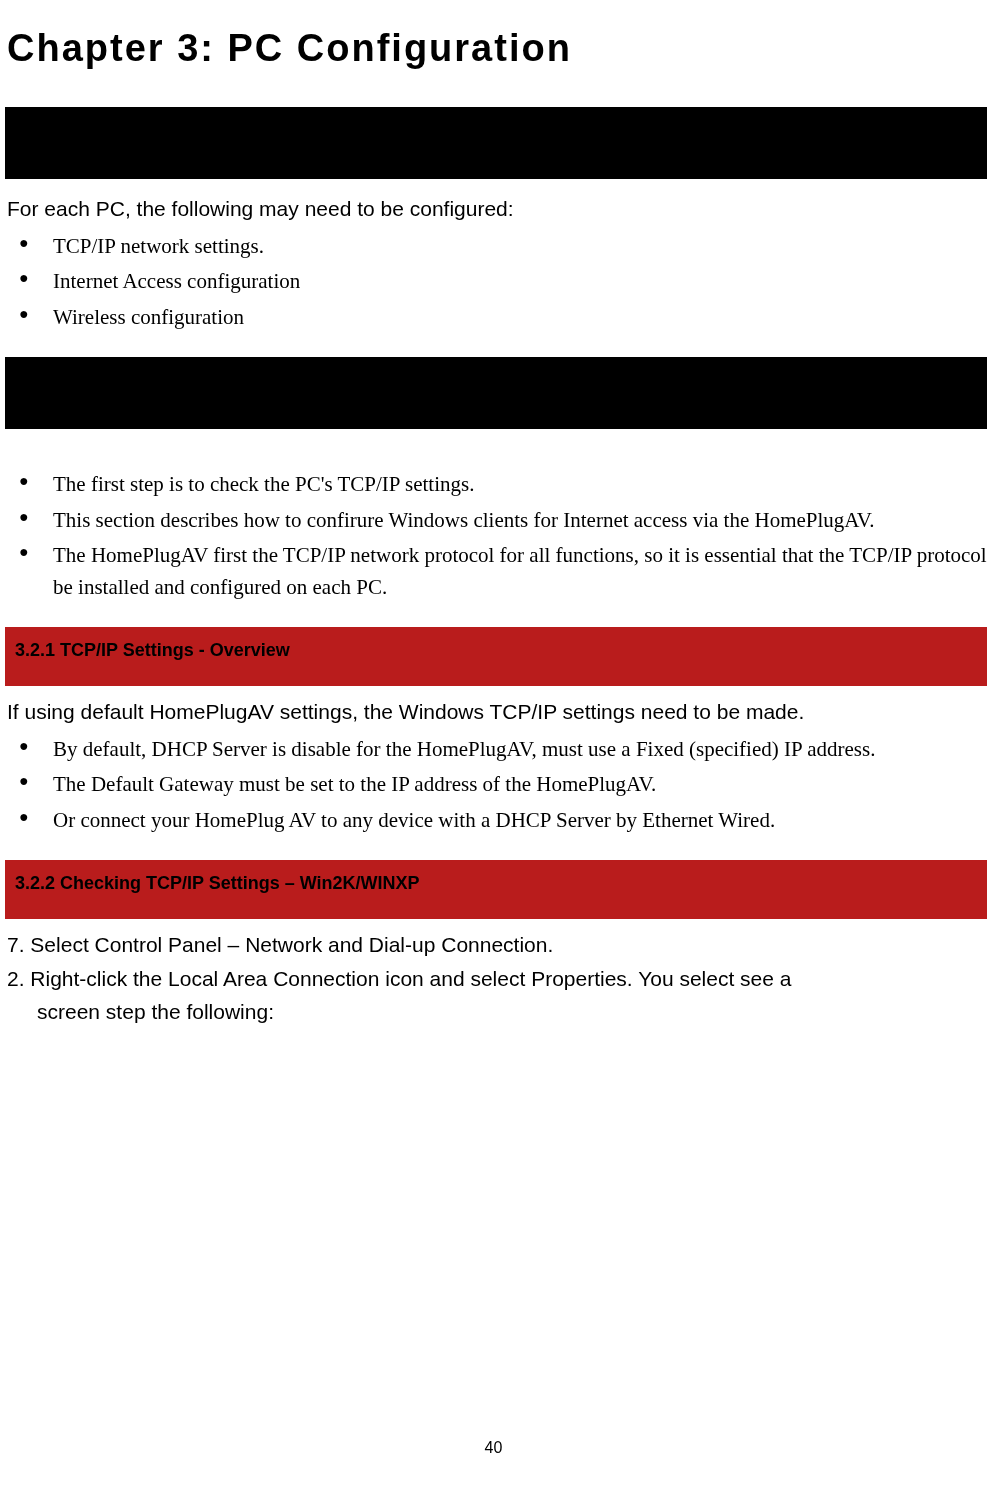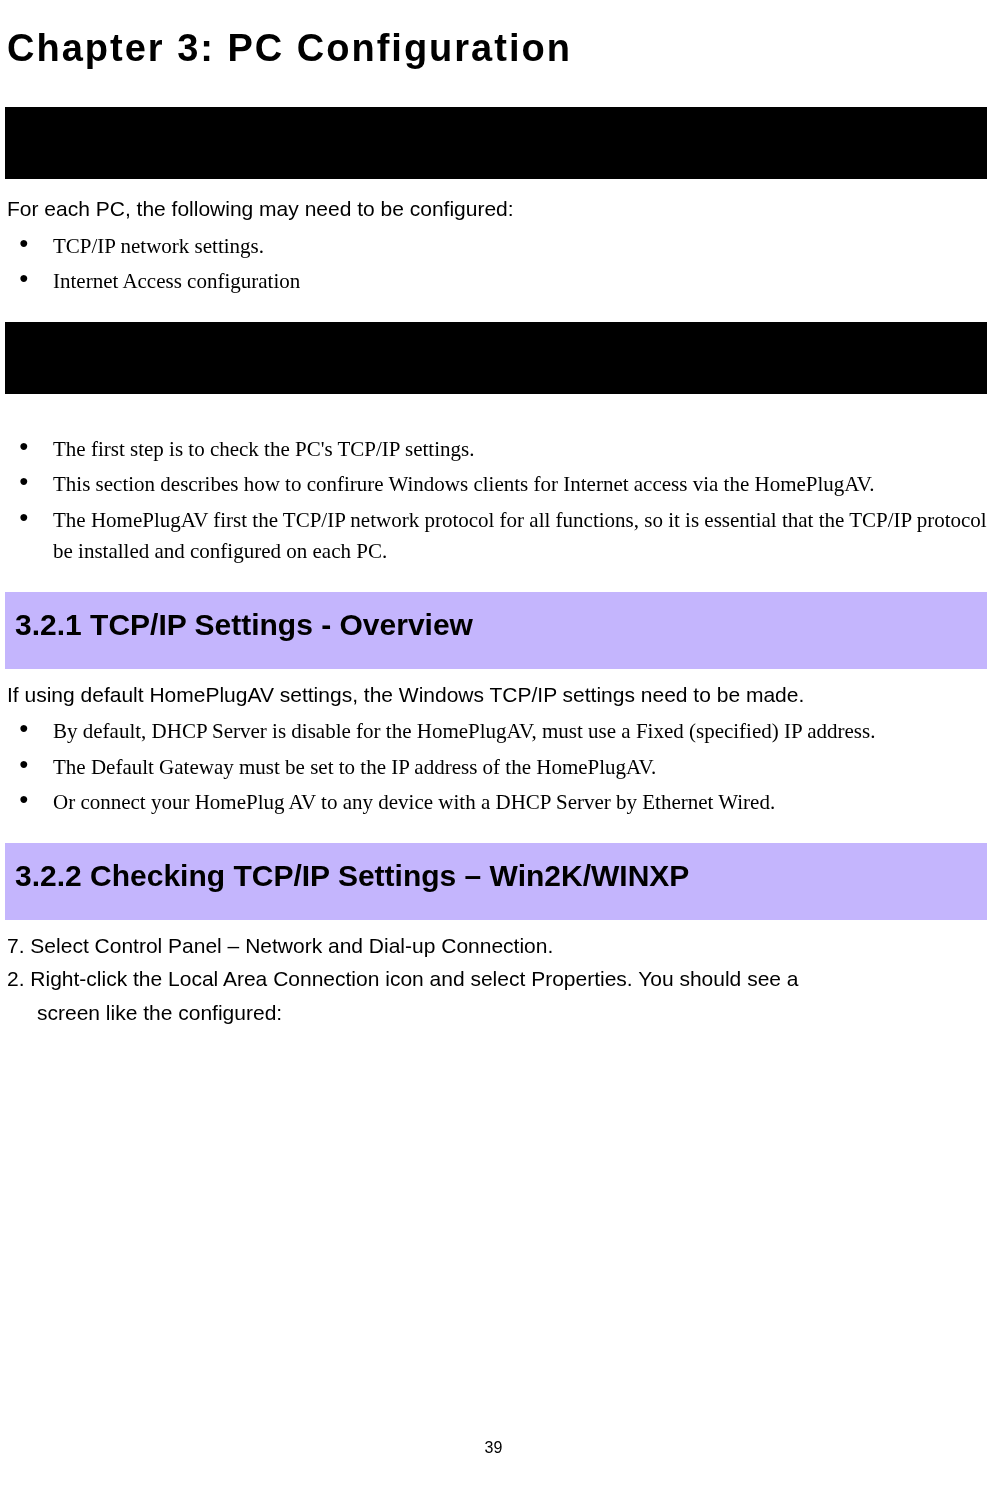--- a/index.html
+++ b/index.html
@@ -54,23 +54,23 @@
       margin-bottom: 4px;
     }
     ul.bullet-list li::before {
       content: "●";
       position: absolute;
       left: 14px;
       top: 0;
       font-size: 16px;
     }
     .gray-heading {
-      background: #c4b5fd;
+      background: #b91c1c;
       font-weight: bold;
-      font-size: 30px;
+      font-size: 18px;
       padding: 10px 10px 22px 10px;
       margin-bottom: 10px;
       margin-right: 0;
     }
     .numbered-list {
       padding-left: 2px;
       margin-bottom: 24px;
     }
     .numbered-list .num-item {
       margin-bottom: 2px;
@@ -96,20 +96,21 @@
 
 <h1 class="chapter-title">Chapter 3: PC Configuration</h1>
 
 <div class="black-bar blank"></div>
 
 <p class="intro-text">For each PC, the following may need to be configured:</p>
 
 <ul class="bullet-list">
   <li>TCP/IP network settings.</li>
   <li>Internet Access configuration</li>
+  <li>Wireless configuration</li>
 </ul>
 
 <div class="black-bar blank"></div>
 
 <div class="spacer-sm"></div>
 
 <ul class="bullet-list">
   <li>The first step is to check the PC's TCP/IP settings.</li>
   <li>This section describes how to confirure Windows clients for Internet access via the HomePlugAV.</li>
   <li>The HomePlugAV first the TCP/IP network protocol for all functions, so it is essential that the TCP/IP protocol be installed and configured on each PC.</li>
@@ -123,18 +124,18 @@
   <li>By default, DHCP Server is disable for the HomePlugAV, must use a Fixed (specified) IP address.</li>
   <li>The Default Gateway must be set to the IP address of the HomePlugAV.</li>
   <li>Or connect your HomePlug AV to any device with a DHCP Server by Ethernet Wired.</li>
 </ul>
 
 <div class="gray-heading">3.2.2 Checking TCP/IP Settings – Win2K/WINXP</div>
 
 <div class="numbered-list">
   <div class="num-item">7. Select Control Panel – Network and Dial-up Connection.</div>
   <div class="num-item">
-    <span>2. Right-click the </span><span class="bold">Local Area Connection</span><span> icon and select </span><span class="bold">Properties</span><span>. You should see a</span>
+    <span>2. Right-click the </span><span class="bold">Local Area Connection</span><span> icon and select </span><span class="bold">Properties</span><span>. You select see a</span>
   </div>
-  <div class="continuation">screen like the configured:</div>
+  <div class="continuation">screen step the following:</div>
 </div>
 
-<div class="page-number">39</div>
+<div class="page-number">40</div>
 
 </body></html>

